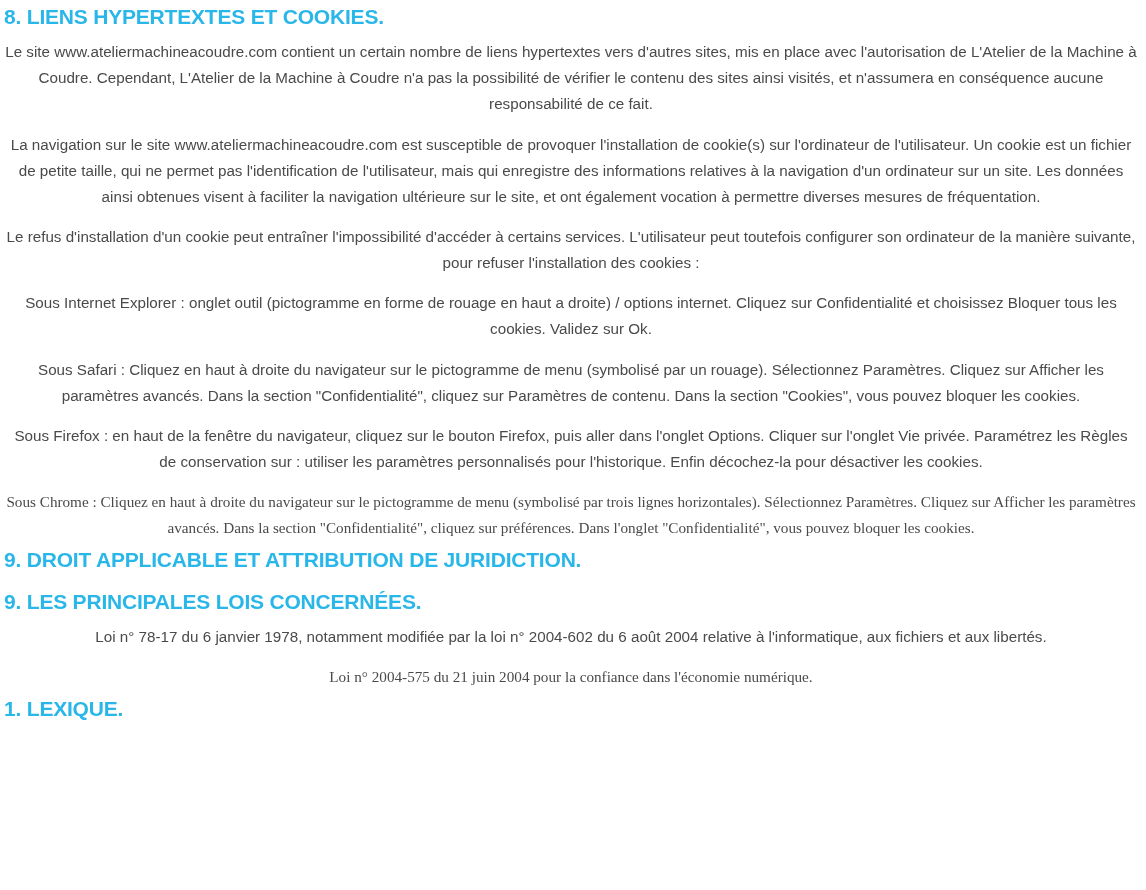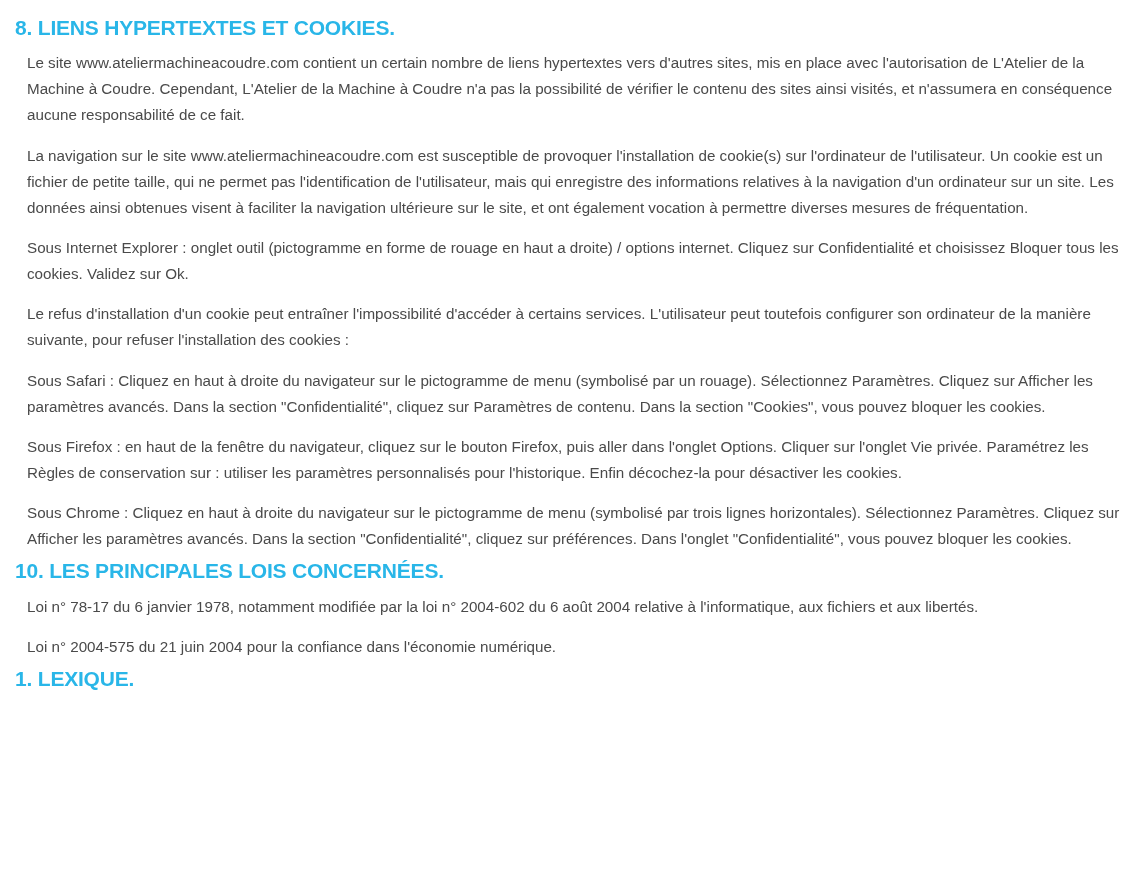--- a/index.html
+++ b/index.html
@@ -9,70 +9,73 @@
   }
   body {
     width: 1146px;
     min-height: 890px;
     font-family: "Liberation Sans", sans-serif;
     color: #444444;
     -webkit-font-smoothing: antialiased;
   }
   .page {
     width: 1146px;
-    padding: 11px;
+    padding: 0;
     box-sizing: border-box;
   }
   .section {
     padding: 0 8px 0 4px;
   }
   h2.section-title {
     color: #29b6e8;
     font-size: 21px;
     font-weight: bold;
     letter-spacing: -0.2px;
     margin: 0;
     padding: 6px 0 10px 0;
     line-height: 1.2;
   }
   h2.section-title.first {
     padding-top: 4px;
   }
   p.para {
     font-size: 15.2px;
     line-height: 1.72;
-    margin: 0 0 14px 12px;
+    margin: 0 0 14px 0;
     color: #4a4a4a;
     max-width: 1140px;
+    text-align: center;
   }
   p.para:last-child {
     margin-bottom: 0;
+    font-family: Liberation Serif, serif;
   }
 </style>
 </head>
 <body>
 
 <div class="page">
 
   <section class="section">
     <h2 class="section-title first">8. LIENS HYPERTEXTES ET COOKIES.</h2>
     <p class="para">Le site www.ateliermachineacoudre.com contient un certain nombre de liens hypertextes vers d'autres sites, mis en place avec l'autorisation de L'Atelier de la Machine à Coudre. Cependant, L'Atelier de la Machine à Coudre n'a pas la possibilité de vérifier le contenu des sites ainsi visités, et n'assumera en conséquence aucune responsabilité de ce fait.</p>
     <p class="para">La navigation sur le site www.ateliermachineacoudre.com est susceptible de provoquer l'installation de cookie(s) sur l'ordinateur de l'utilisateur. Un cookie est un fichier de petite taille, qui ne permet pas l'identification de l'utilisateur, mais qui enregistre des informations relatives à la navigation d'un ordinateur sur un site. Les données ainsi obtenues visent à faciliter la navigation ultérieure sur le site, et ont également vocation à permettre diverses mesures de fréquentation.</p>
+    <p class="para">Le refus d'installation d'un cookie peut entraîner l'impossibilité d'accéder à certains services. L'utilisateur peut toutefois configurer son ordinateur de la manière suivante, pour refuser l'installation des cookies :</p>
     <p class="para">Sous Internet Explorer : onglet outil (pictogramme en forme de rouage en haut a droite) / options internet. Cliquez sur Confidentialité et choisissez Bloquer tous les cookies. Validez sur Ok.</p>
-    <p class="para">Le refus d'installation d'un cookie peut entraîner l'impossibilité d'accéder à certains services. L'utilisateur peut toutefois configurer son ordinateur de la manière suivante, pour refuser l'installation des cookies :</p>
     <p class="para">Sous Safari : Cliquez en haut à droite du navigateur sur le pictogramme de menu (symbolisé par un rouage). Sélectionnez Paramètres. Cliquez sur Afficher les paramètres avancés. Dans la section "Confidentialité", cliquez sur Paramètres de contenu. Dans la section "Cookies", vous pouvez bloquer les cookies.</p>
     <p class="para">Sous Firefox : en haut de la fenêtre du navigateur, cliquez sur le bouton Firefox, puis aller dans l'onglet Options. Cliquer sur l'onglet Vie privée. Paramétrez les Règles de conservation sur : utiliser les paramètres personnalisés pour l'historique. Enfin décochez-la pour désactiver les cookies.</p>
     <p class="para">Sous Chrome : Cliquez en haut à droite du navigateur sur le pictogramme de menu (symbolisé par trois lignes horizontales). Sélectionnez Paramètres. Cliquez sur Afficher les paramètres avancés. Dans la section "Confidentialité", cliquez sur préférences. Dans l'onglet "Confidentialité", vous pouvez bloquer les cookies.</p>
   </section>
 
   <section class="section">
+    <h2 class="section-title">9. DROIT APPLICABLE ET ATTRIBUTION DE JURIDICTION.</h2>
   </section>
 
   <section class="section">
-    <h2 class="section-title">10. LES PRINCIPALES LOIS CONCERNÉES.</h2>
+    <h2 class="section-title">9. LES PRINCIPALES LOIS CONCERNÉES.</h2>
     <p class="para">Loi n° 78-17 du 6 janvier 1978, notamment modifiée par la loi n° 2004-602 du 6 août 2004 relative à l'informatique, aux fichiers et aux libertés.</p>
     <p class="para">Loi n° 2004-575 du 21 juin 2004 pour la confiance dans l'économie numérique.</p>
   </section>
 
   <section class="section">
     <h2 class="section-title">1. LEXIQUE.</h2>
   </section>
 
 </div>
 

